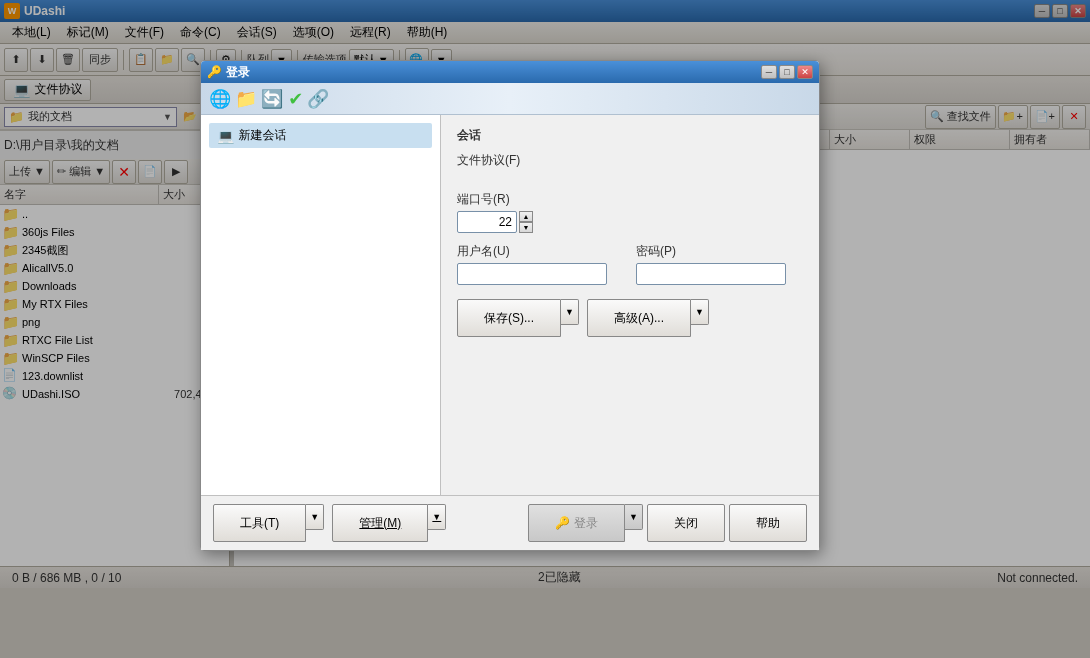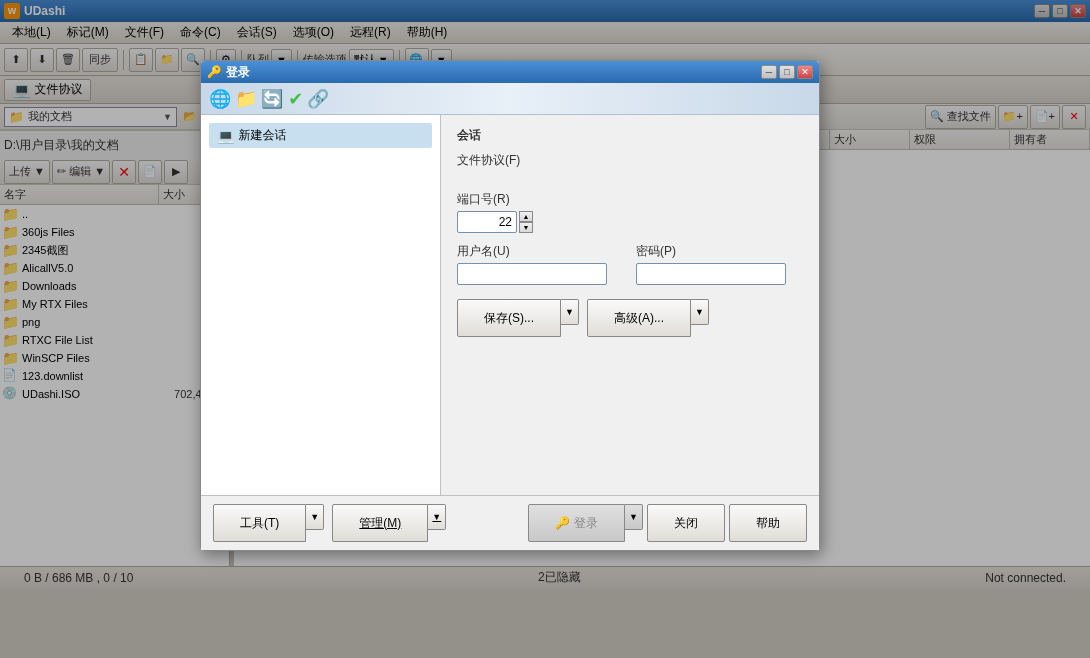--- a/index.html
+++ b/index.html
@@ -173,21 +173,21 @@
     .right-col.size { width: 80px; }
     .right-col.perm { width: 100px; }
     .right-col.owner { width: 80px; }
     .right-area { flex: 1; background: white; }
 
     
     .status-bar {
       height: 22px;
       background: linear-gradient(to bottom, #e8e4de, #d8d4ce);
       border-top: 1px solid #b0aca0;
-      display: flex; align-items: center; padding: 0 24px;
+      display: flex; align-items: center; padding: 0 12px;
       font-size: 11px; color: #333;
       justify-content: space-between;
     }
 
     
     .panel-divider { width: 4px; background: #c8c4be; cursor: col-resize; }
 
     
     .modal-overlay {
       position: absolute;

